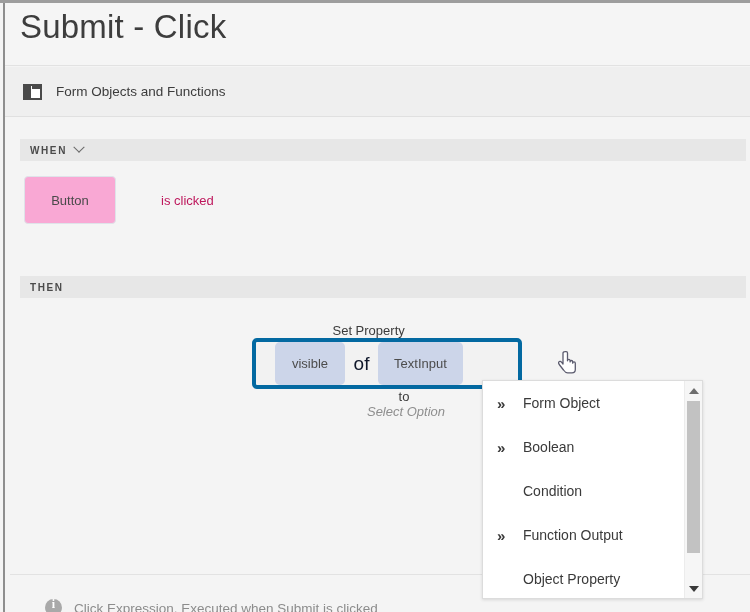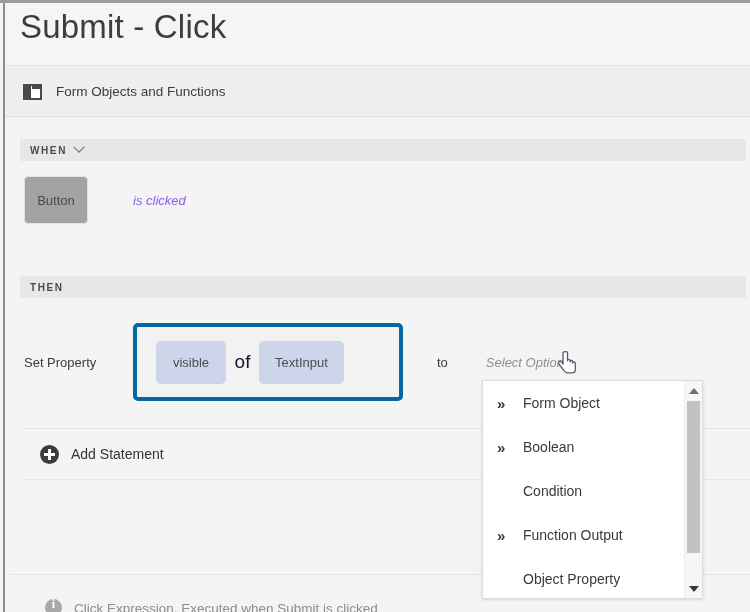--- a/index.html
+++ b/index.html
@@ -124,45 +124,45 @@
 
   
   #when-row {
     position: absolute;
     left: 24px; top: 175px;
     width: 726px; height: 50px;
     display: flex;
     align-items: center;
   }
   .chip-grey {
-    width: 64px; height: 48px;
-    background: #a3a3a3;
+    width: 92px; height: 48px;
+    background: #f9a8d4;
     border: 1px solid #dfe3e9;
     border-radius: 4px;
     box-sizing: border-box;
     display: flex;
     align-items: center;
     justify-content: center;
     font-size: 13px;
     color: #4a4a4a;
   }
   #when-predicate {
     margin-left: 45px;
     font-size: 13px;
-    color: #8b5cf6;
-    font-style: italic;
+    color: #be185d;
   }
 
   
   #statement-row {
     position: absolute;
     left: 24px; top: 323px;
     width: 726px; height: 78px;
     display: flex;
     align-items: center;
+    flex-direction: column;
   }
   #set-property-label {
     width: 109px;
     font-size: 13px;
     color: #3b3b3b;
   }
   #operand-box {
     width: 270px; height: 78px;
     background: #f2f2f2;
     border: 4px solid #0369a1;
@@ -394,24 +394,20 @@
     <span id="set-property-label">Set Property</span>
     <div id="operand-box">
       <div class="chip-blue" id="chip-visible">visible</div>
       <span id="of-label">of</span>
       <div class="chip-blue" id="chip-textinput">TextInput</div>
     </div>
     <span id="to-label">to</span>
     <span id="select-option-placeholder">Select Option</span>
   </div>
 
-  <div id="add-statement-row">
-    <span id="add-statement-icon"></span>
-    <span id="add-statement-label">Add Statement</span>
-  </div>
 
   <div id="footer-divider"></div>
   <div id="footer-row">
     <span id="footer-info-icon"></span>
     <span id="footer-label">Click Expression. Executed when Submit is clicked</span>
   </div>
 
   <div id="option-dropdown">
     <div id="dropdown-list">
 

